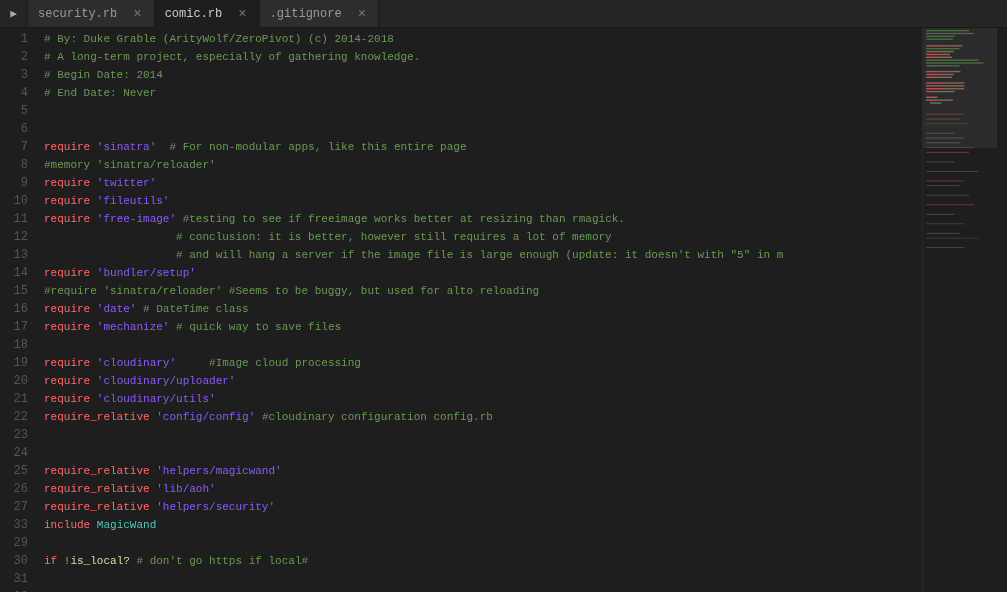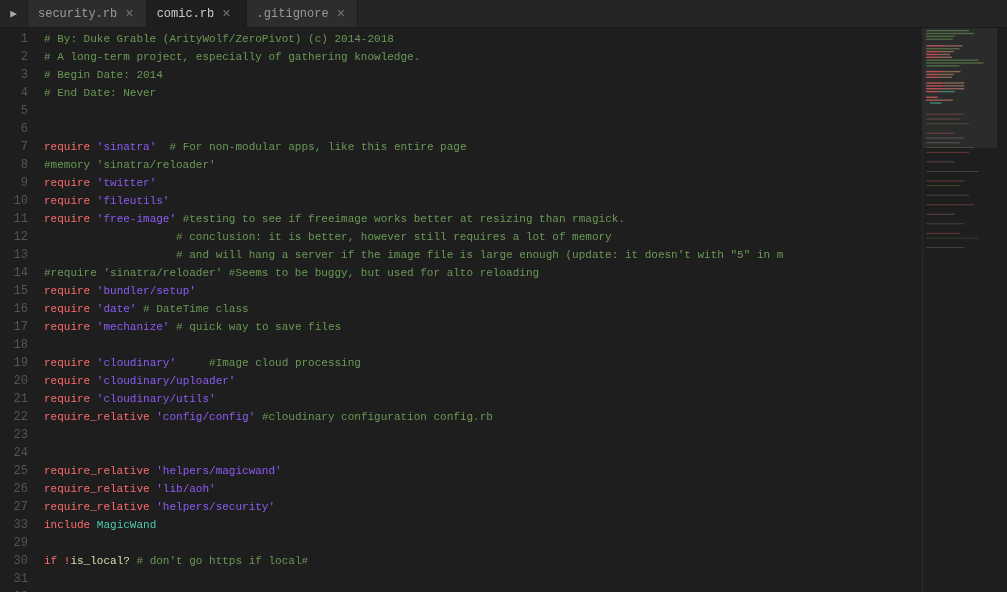--- a/index.html
+++ b/index.html
@@ -31,21 +31,21 @@
       justify-content: center;
       border-right: 1px solid #1a1a1a;
       cursor: pointer;
       color: #aaa;
       font-size: 11px;
     }
     .tab {
       display: flex;
       align-items: center;
       padding: 0 10px;
-      gap: 6px;
+      gap: 14px;
       cursor: pointer;
       border-right: 1px solid #1a1a1a;
       background: #2d2d2d;
       color: #999;
       font-size: 12px;
       min-width: 100px;
       position: relative;
     }
     .tab.active {
       background: #1e1e1e;
@@ -222,23 +222,23 @@
       <div class="code-line"><span class="c-keyword">require</span> <span class="c-string">'twitter'</span></div>
 
       <div class="code-line"><span class="c-keyword">require</span> <span class="c-string">'fileutils'</span></div>
 
       <div class="code-line"><span class="c-keyword">require</span> <span class="c-string">'free-image'</span> <span class="c-comment">#testing to see if freeimage works better at resizing than rmagick.</span></div>
 
       <div class="code-line"><span class="c-comment">                    # conclusion: it is better, however still requires a lot of memory</span></div>
 
       <div class="code-line"><span class="c-comment">                    # and will hang a server if the image file is large enough (update: it doesn't with "5" in m</span></div>
 
+      <div class="code-line"><span class="c-keyword">require</span> <span class="c-string">'bundler/setup'</span></div>
+
       <div class="code-line"><span class="c-comment">#require 'sinatra/reloader' #Seems to be buggy, but used for alto reloading</span></div>
-
-      <div class="code-line"><span class="c-keyword">require</span> <span class="c-string">'bundler/setup'</span></div>
 
       <div class="code-line"><span class="c-keyword">require</span> <span class="c-string">'date'</span> <span class="c-comment"># DateTime class</span></div>
 
 
       <div class="code-line"><span class="c-keyword">require</span> <span class="c-string">'mechanize'</span> <span class="c-comment"># quick way to save files</span></div>
 
       <div class="code-line"></div>
 
       <div class="code-line"><span class="c-keyword">require</span> <span class="c-string">'cloudinary'</span>     <span class="c-comment">#Image cloud processing</span></div>
 

